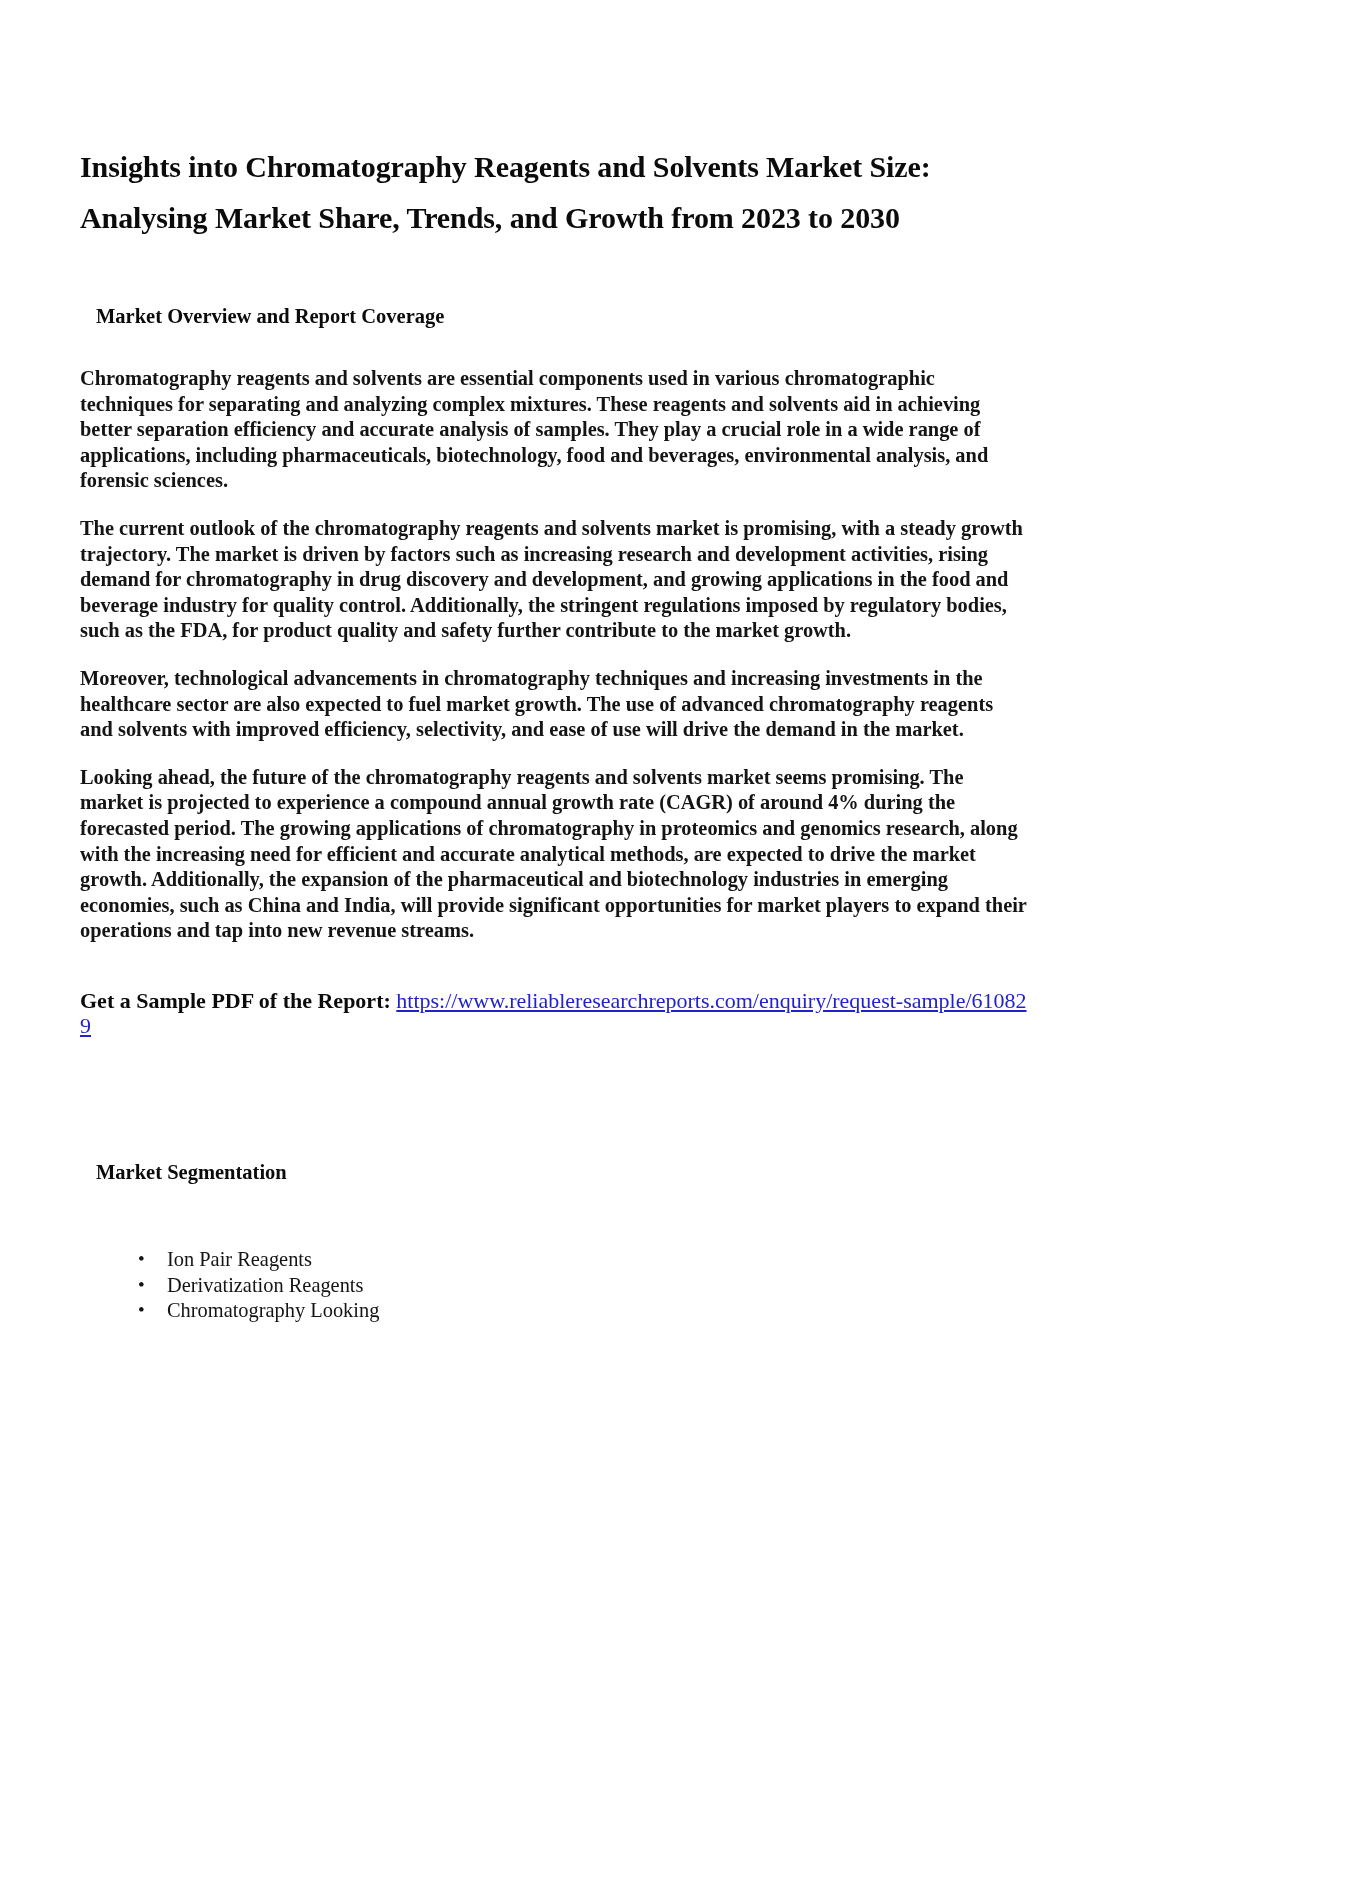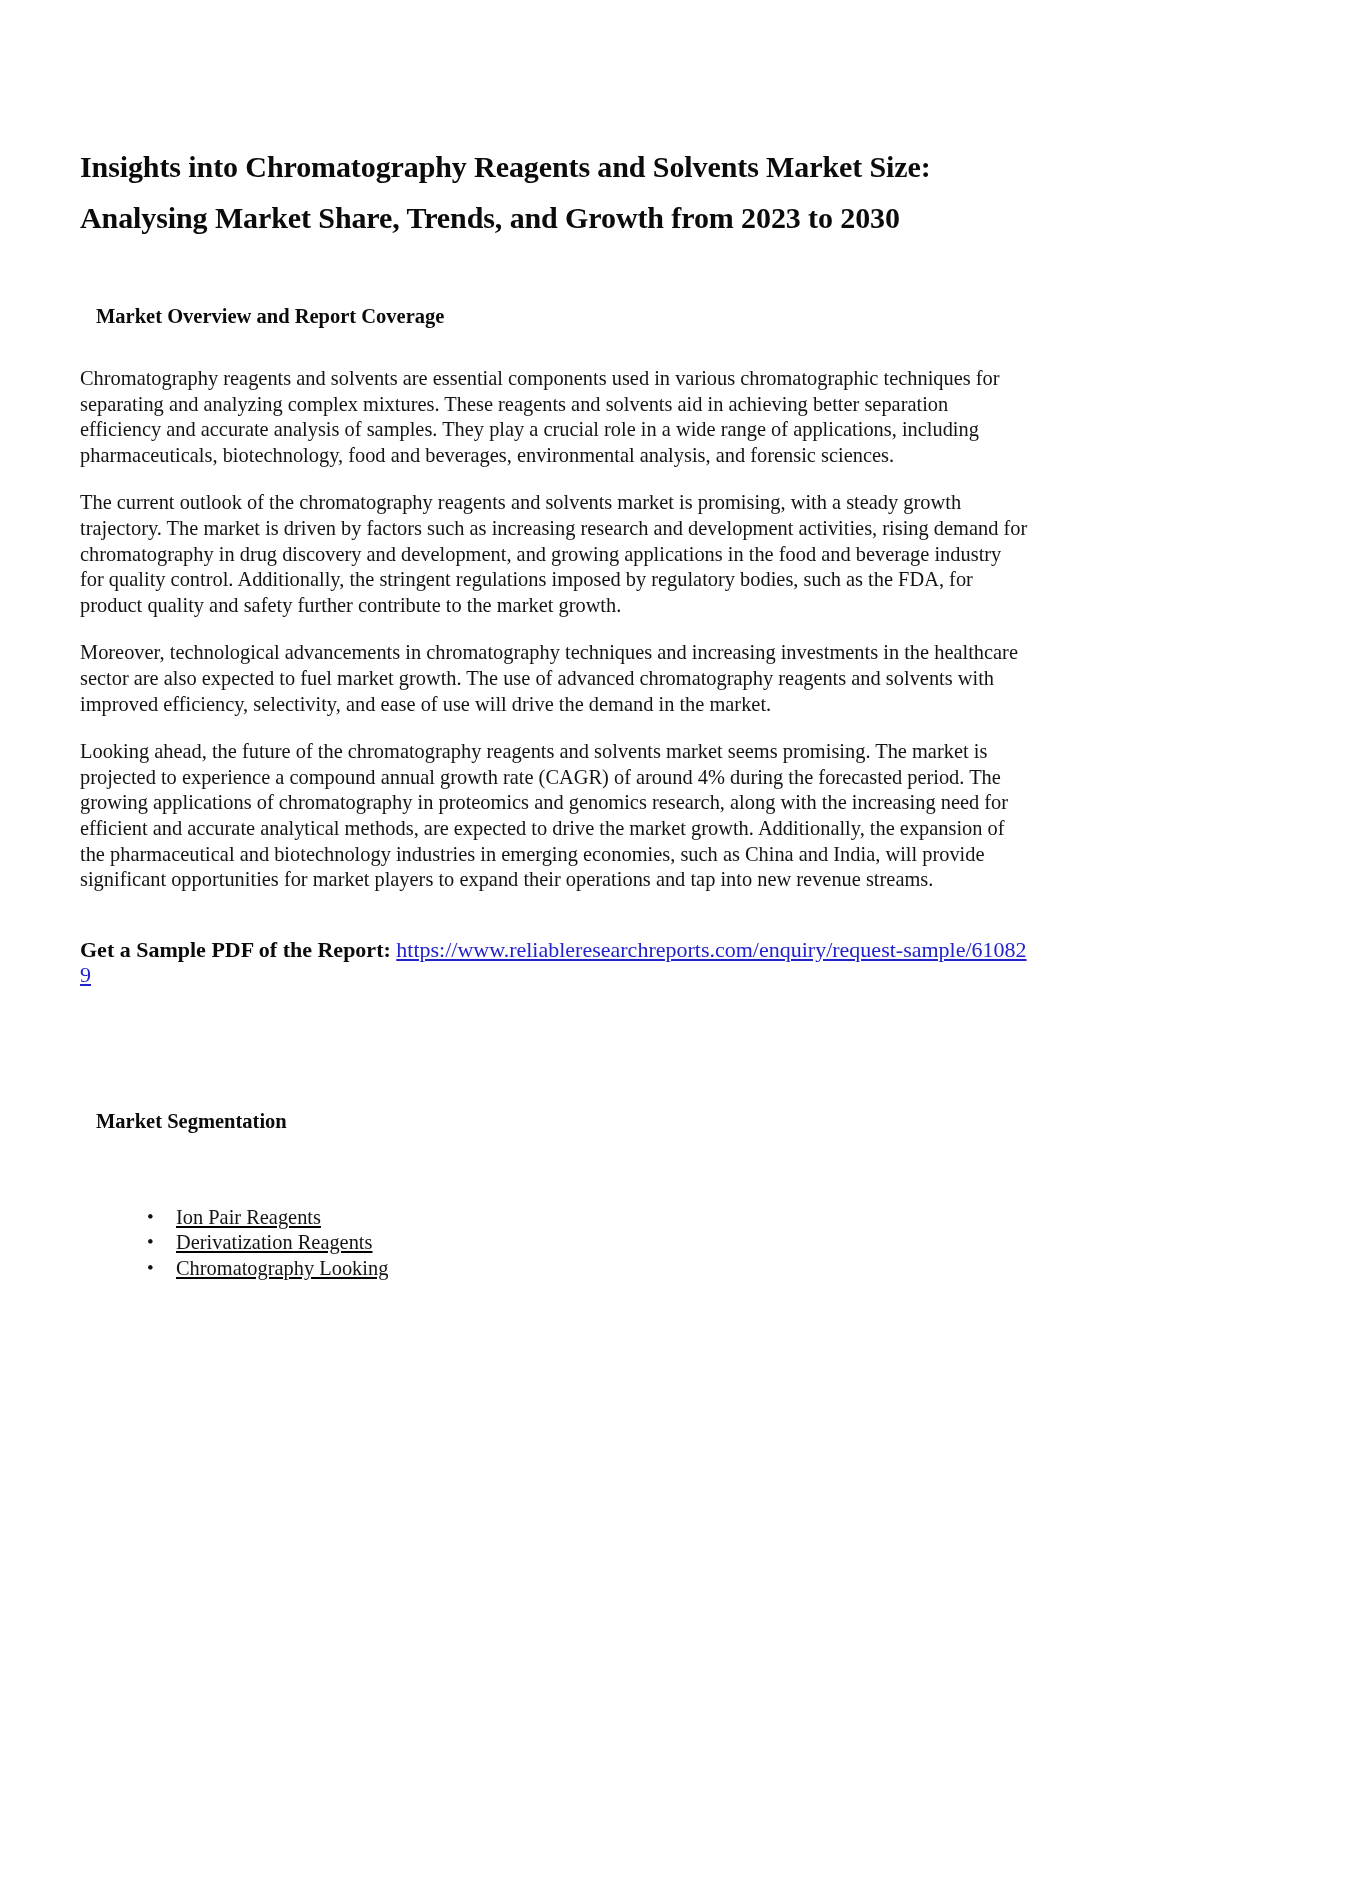--- a/index.html
+++ b/index.html
@@ -62,20 +62,21 @@
   .sp-list { height: 17px; }
 
   
   .para {
     font-size: 20.4px;
     line-height: 25.6px;
     margin: 0;
     color: #141414;
     text-align: left;
     width: 948px;
+    font-weight: bold;
   }
 
   
   .link-para {
     font-size: 22px;
     line-height: 25.6px;
     margin: 0;
     width: 948px;
   }
   .link-lead {
@@ -83,24 +84,23 @@
     color: #0b0b0b;
   }
   .doc-link {
     color: #2222cc;
     text-decoration: underline;
     word-break: break-all;
   }
 
   
   .bullet-list {
-    margin: 12px;
+    margin: 3px;
     padding: 0 0 0 55px;
     list-style: none;
-    text-decoration: underline;
   }
   .bullet-list li {
     font-size: 20.4px;
     line-height: 25.6px;
     color: #141414;
     position: relative;
     padding-left: 29px;
   }
   .bullet-list li::before {
     content: "\2022";

